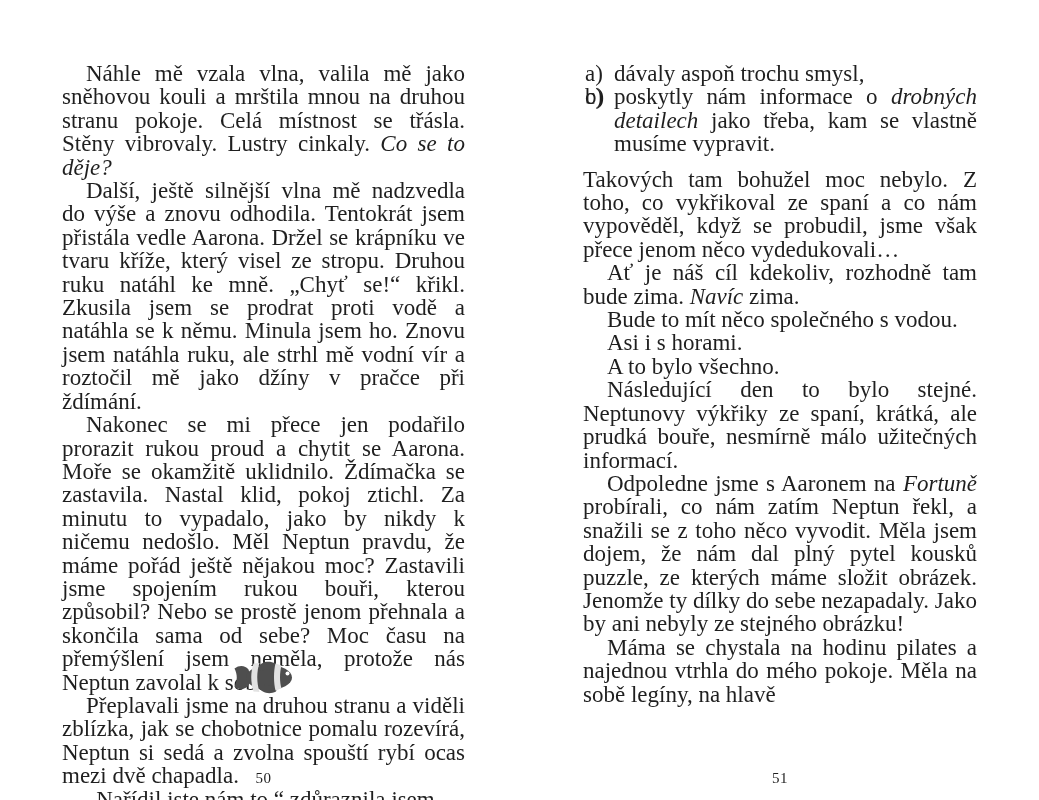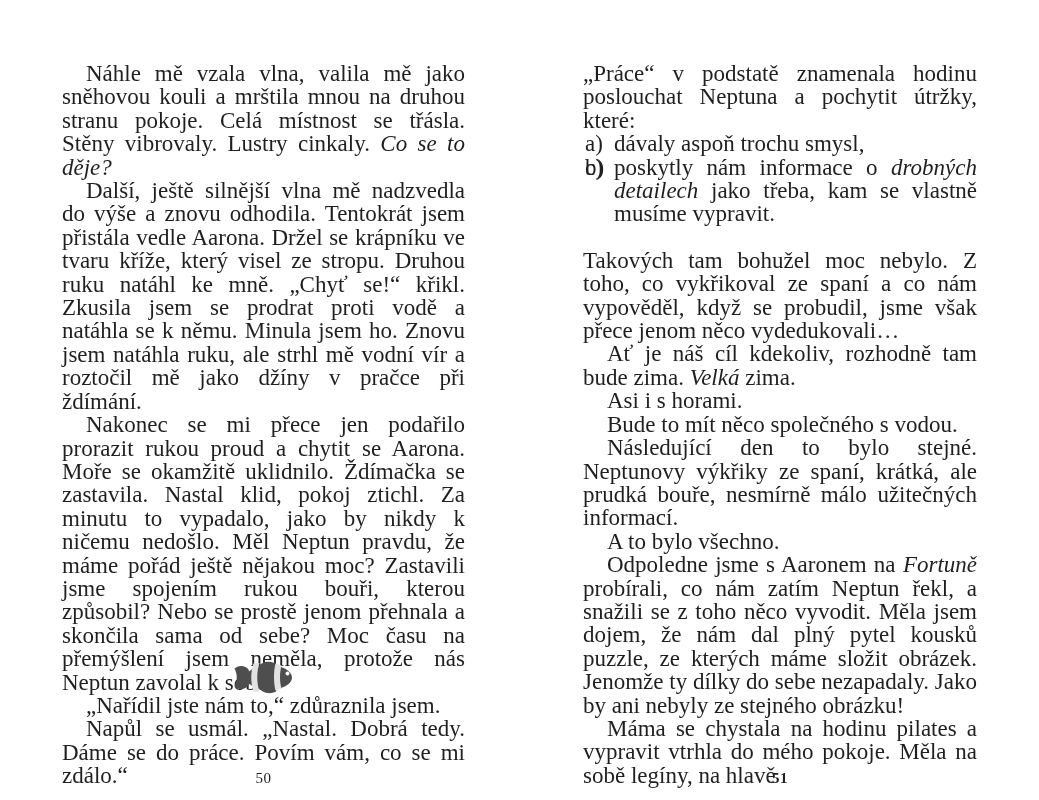--- a/index.html
+++ b/index.html
@@ -22,47 +22,48 @@
     -webkit-hyphens: auto;
   }
   .tb-left  { left: 62px;  width: 403px; }
   .tb-right { left: 583px; width: 394px; }
   .para { margin: 0; padding: 0; }
   .indent { text-indent: 24px; }
   .it { font-style: italic; }
   .list { margin: 0; padding: 0; }
   .list-item { position: relative; padding-left: 31px; }
   .list-marker { position: absolute; left: 2px; top: 0; }
-  .gap-top { margin-top: 23px; }
+  .gap-top { margin-top: 12px; }
   .ornament {
     position: absolute;
     left: 62px; top: 660px; width: 403px;
     display: flex; justify-content: center;
   }
   .page-number {
     position: absolute;
     top: 730px;
     font-size: 15px;
     text-align: center;
     letter-spacing: 0.5px;
     margin-top: 40px;
   }
   .pn-left  { left: 62px;  width: 403px; }
-  .pn-right { left: 583px; width: 394px; font-weight: bold; }
+  .pn-right { left: 583px; width: 394px; }
 </style>
 </head>
 <body>
 
 <div class="spread">
 
   <section class="page">
     <div class="text-block tb-left">
       <p class="para indent"><span>Náhle mě vzala vlna, valila mě jako sněhovou kouli a mrštila mnou na druhou stranu pokoje. Celá místnost se třásla. Stěny vibrovaly. Lustry cinkaly. </span><span class="it">Co se to děje?</span></p>
       <p class="para indent">Další, ještě silnější vlna mě nadzvedla do výše a znovu odhodila. Tentokrát jsem přistála vedle Aarona. Držel se krápníku ve tvaru kříže, který visel ze stropu. Druhou ruku natáhl ke mně. „Chyť se!“ křikl. Zkusila jsem se prodrat proti vodě a natáhla se k němu. Minula jsem ho. Znovu jsem natáhla ruku, ale strhl mě vodní vír a roztočil mě jako džíny v pračce při ždímání.</p>
       <p class="para indent">Nakonec se mi přece jen podařilo prorazit rukou proud a chytit se Aarona. Moře se okamžitě uklidnilo. Ždímačka se zastavila. Nastal klid, pokoj ztichl. Za minutu to vypadalo, jako by nikdy k ničemu nedošlo. Měl Neptun pravdu, že máme pořád ještě nějakou moc? Zastavili jsme spojením rukou bouři, kterou způsobil? Nebo se prostě jenom přehnala a skončila sama od sebe? Moc času na přemýšlení jsem neměla, protože nás Neptun zavolal k sobě.</p>
+      <p class="para indent">Přeplavali jsme na druhou stranu a viděli zblízka, jak se chobotnice pomalu rozevírá, Neptun si sedá a zvolna spouští rybí ocas mezi dvě chapadla.</p>
       <p class="para indent">„Nařídil jste nám to,“ zdůraznila jsem.</p>
       <p class="para indent">Napůl se usmál. „Nastal. Dobrá tedy. Dáme se do práce. Povím vám, co se mi zdálo.“</p>
     </div>
 
     <div class="ornament">
       <svg width="64" height="35" viewBox="0 0 64 35" aria-hidden="true">
         <g fill="#4e4e4e">
           <path d="M2.5 8.5 C7.5 4.5 13.5 5.5 16.5 9.5 L19 17.5 L16.5 25.5 C13.5 29.5 7.5 30.5 2.5 26.5 C5.5 20.5 5.5 14.5 2.5 8.5 Z"></path>
           <ellipse cx="37" cy="17.5" rx="23" ry="12.5"></ellipse>
           <path d="M26 7.5 C29 1.5 37 0 43.5 3.5 L45.5 8.5 L27.5 10.5 Z"></path>
@@ -74,42 +75,41 @@
         </g>
         <circle cx="55.5" cy="13.5" r="2" fill="#ffffff"></circle>
       </svg>
     </div>
 
     <div class="page-number pn-left">50</div>
   </section>
 
   <section class="page">
     <div class="text-block tb-right">
-      <p class="para">„Práce“ v podstatě znamenala hodinu poslouchat Neptuna a pochytit útržky, které:</p>
 
       <div class="list">
         <div class="list-item">
           <span class="list-marker">a)</span>
           <span>dávaly aspoň trochu smysl,</span>
         </div>
         <div class="list-item">
           <span class="list-marker">b)</span>
         </div>
         <div class="list-item">
           <span class="list-marker">c)</span>
           <span>poskytly nám informace o </span><span class="it">drobných detailech</span><span> jako třeba, kam se vlastně musíme vypravit.</span>
         </div>
       </div>
 
       <p class="para gap-top">Takových tam bohužel moc nebylo. Z toho, co vykřikoval ze spaní a co nám vypověděl, když se probudil, jsme však přece jenom něco vydedukovali…</p>
-      <p class="para indent"><span>Ať je náš cíl kdekoliv, rozhodně tam bude zima. </span><span class="it">Velká</span><span> zima.</span></p>
+      <p class="para indent"><span>Ať je náš cíl kdekoliv, rozhodně tam bude zima. </span><span class="it">Navíc</span><span> zima.</span></p>
+      <p class="para indent">Bude to mít něco společného s vodou.</p>
       <p class="para indent">Asi i s horami.</p>
-      <p class="para indent">Bude to mít něco společného s vodou.</p>
+      <p class="para indent">A to bylo všechno.</p>
       <p class="para indent">Následující den to bylo stejné. Neptunovy výkřiky ze spaní, krátká, ale prudká bouře, nesmírně málo užitečných informací.</p>
-      <p class="para indent">A to bylo všechno.</p>
       <p class="para indent"><span>Odpoledne jsme s Aaronem na </span><span class="it">Fortuně</span><span> probírali, co nám zatím Neptun řekl, a snažili se z toho něco vyvodit. Měla jsem dojem, že nám dal plný pytel kousků puzzle, ze kterých máme složit obrázek. Jenomže ty dílky do sebe nezapadaly. Jako by ani nebyly ze stejného obrázku!</span></p>
-      <p class="para indent">Máma se chystala na hodinu pilates a vypravit vtrhla do mého pokoje. Měla na sobě legíny, na hlavě</p>
+      <p class="para indent">Máma se chystala na hodinu pilates a najednou vtrhla do mého pokoje. Měla na sobě legíny, na hlavě</p>
     </div>
 
     <div class="page-number pn-right">51</div>
   </section>
 
 </div>
 
 </body></html>

